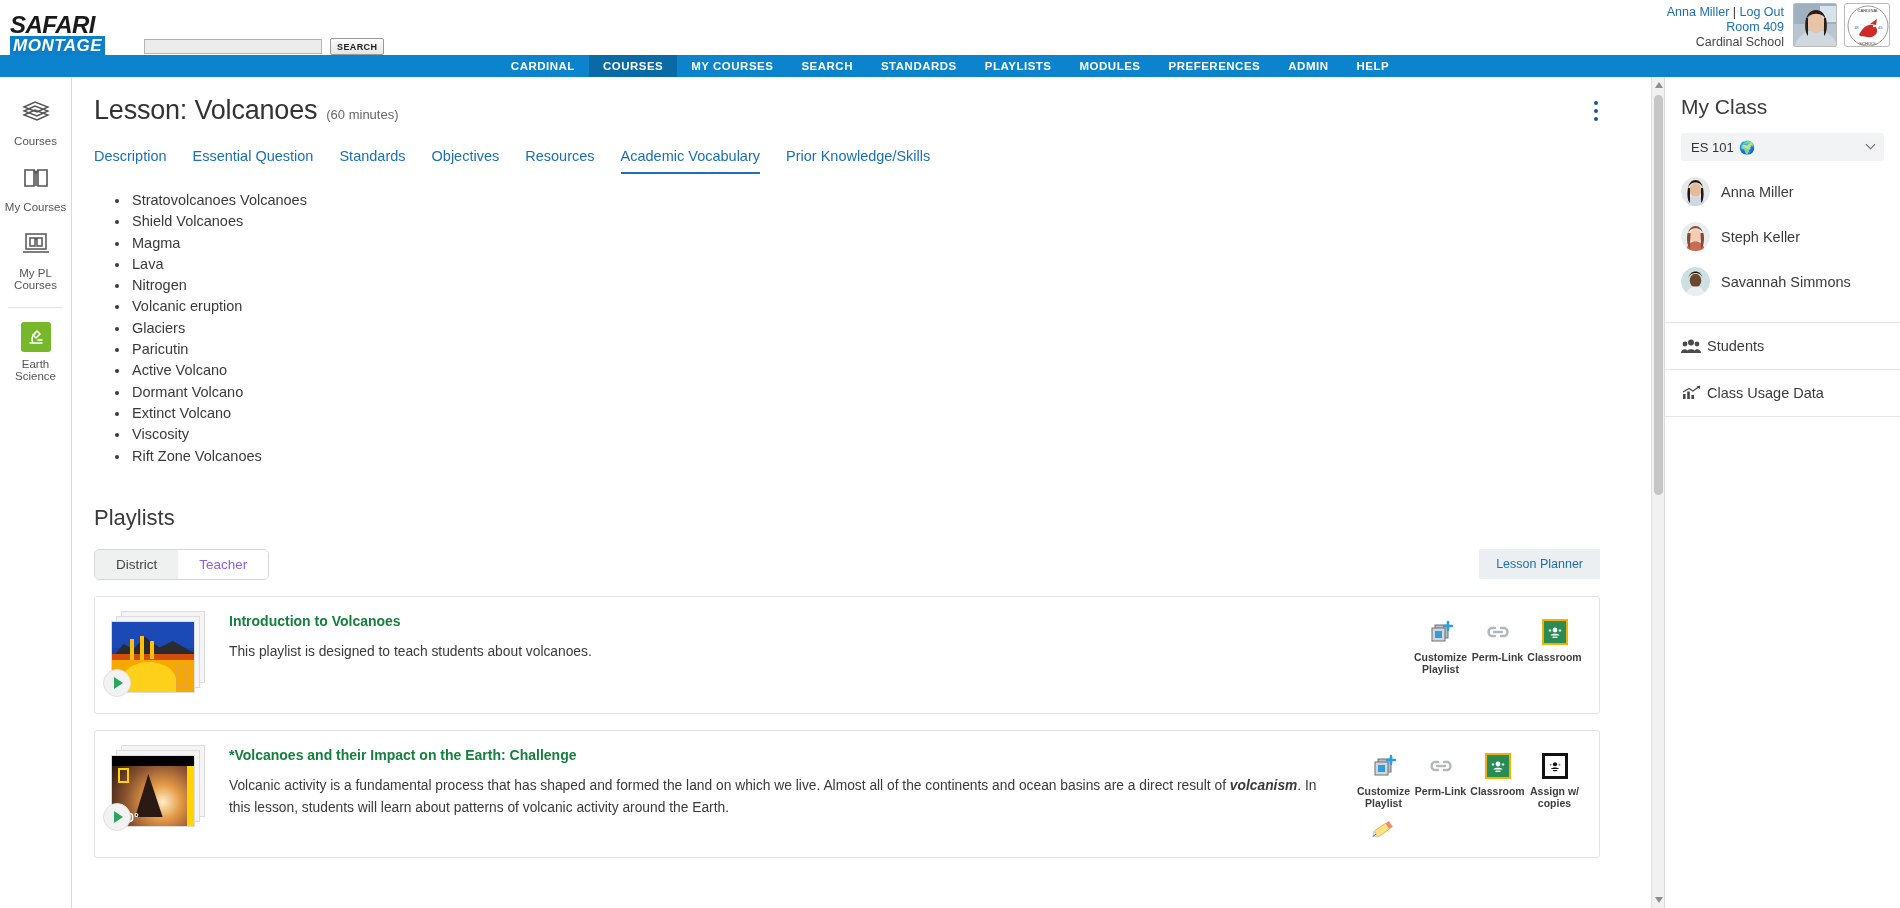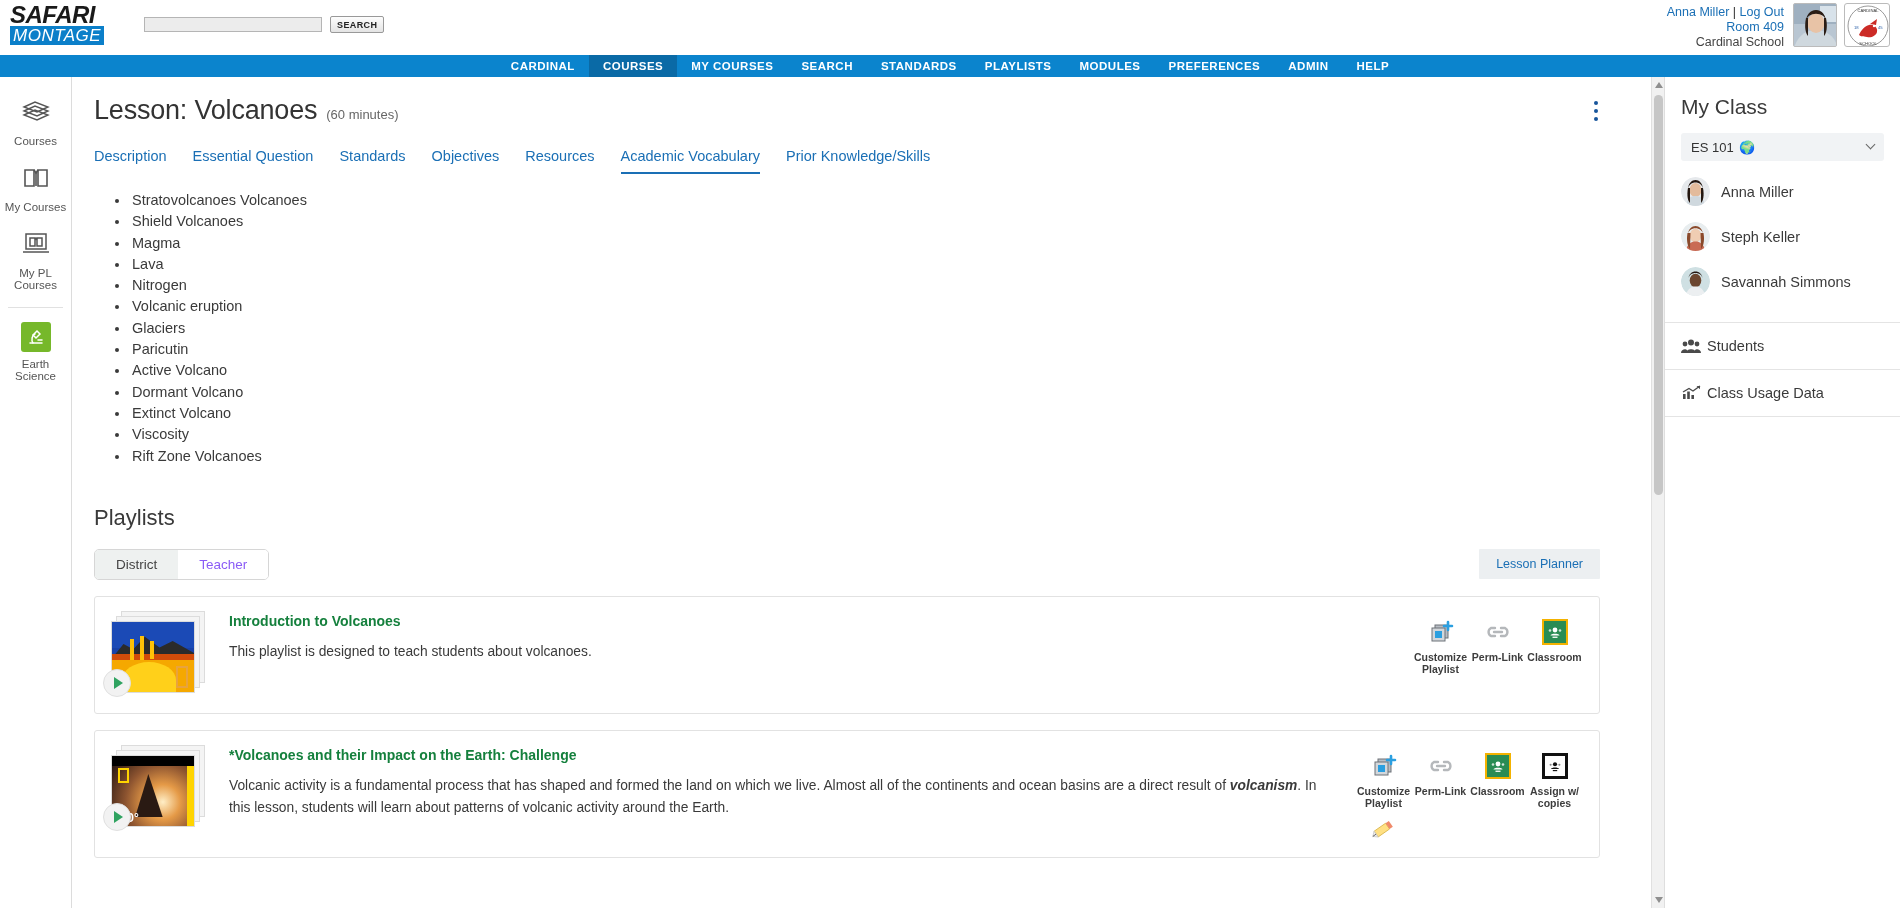--- a/index.html
+++ b/index.html
@@ -11,41 +11,41 @@
     font-family: "Liberation Sans", sans-serif;
     color: #333;
   }
 
   
   .topbar {
     position: relative;
     height: 55px;
     background: #ffffff;
     display: flex;
-    align-items: flex-start;
+    align-items: flex-end;
   }
   .logo {
     margin-left: 10px;
     margin-top: 4px;
     width: 110px;
   }
   .logo-safari {
     font-family: "Liberation Sans", sans-serif;
     font-weight: bold;
     font-style: italic;
     font-size: 24px;
     letter-spacing: -0.5px;
     color: #1a1a1a;
     line-height: 22px;
   }
   .logo-montage {
     background: #0b7fc9;
     color: #ffffff;
     font-style: italic;
-    font-weight: normal;
+    font-weight: bold;
     font-size: 17px;
     letter-spacing: 0.5px;
     line-height: 19px;
     padding: 0 3px;
     display: inline-block;
   }
   .search-area {
     display: flex;
     align-items: center;
     margin-left: 24px;

